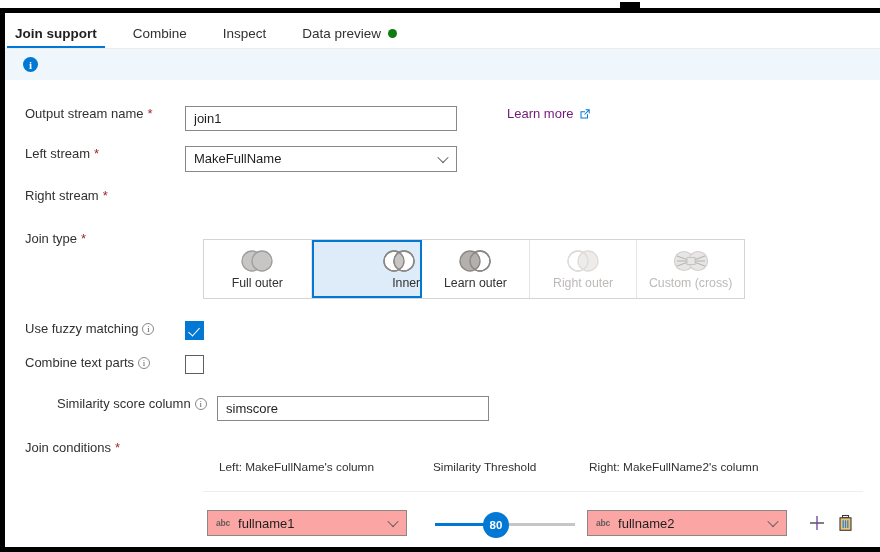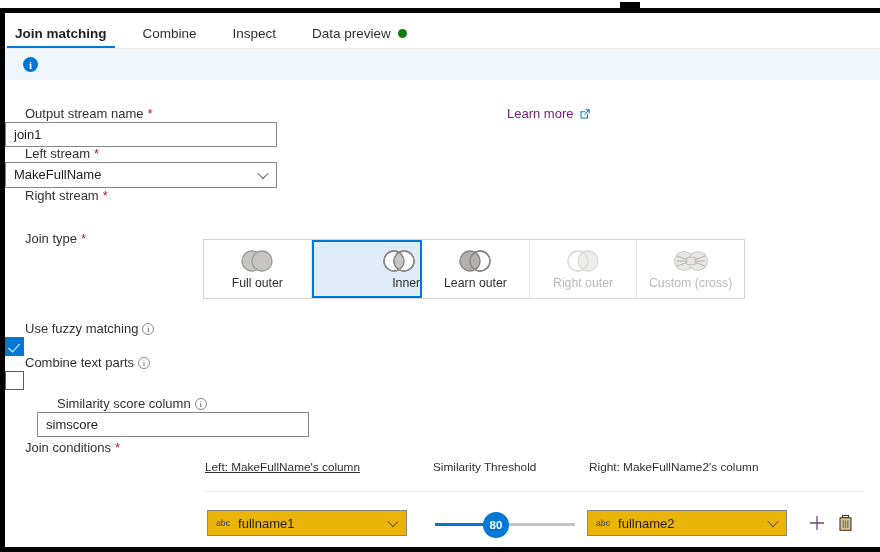--- a/index.html
+++ b/index.html
@@ -107,21 +107,20 @@
     flex: 0 0 auto;
   }
 
   
   .row {
     position: absolute;
     left: 0;
     width: 875px;
     display: flex;
     align-items: flex-start;
-    flex-direction: column;
   }
   .lbl {
     width: 180px;
     padding-left: 20px;
     box-sizing: border-box;
     font-size: 13px;
     color: #323130;
     line-height: 1.2;
     display: flex;
     align-items: center;
@@ -260,21 +259,21 @@
   #cond-headers {
     position: absolute;
     left: 198px;
     top: 447px;
     width: 660px;
     height: 24px;
     font-size: 11.8px;
     color: #323130;
   }
   #cond-headers span { position: absolute; top: 0; white-space: nowrap; }
-  #ch-left  { left: 2px; text-decoration: underline; }
+  #ch-left  { left: 16px; }
   #ch-sim   { left: 230px; }
   #ch-right { left: 386px; }
 
   #cond-divider {
     position: absolute;
     left: 198px; top: 478px;
     width: 660px; height: 1px;
     background: #f0eeec;
   }
 
@@ -283,21 +282,21 @@
     left: 198px; top: 492px;
     width: 665px; height: 40px;
   }
   .col-combo {
     position: absolute;
     top: 5px;
     width: 200px;
     height: 26px;
     border: 1px solid #8a8886;
     box-sizing: border-box;
-    background: #eab308;
+    background: #fca5a5;
     font-size: 13px;
     color: #201f1e;
     cursor: pointer;
     display: flex;
     align-items: center;
     padding-left: 8px;
     gap: 8px;
   }
   #combo-left { left: 4px; }
   #combo-right { left: 384px; }
@@ -361,21 +360,21 @@
   <div class="frame-edge" id="edge-notch"></div>
   <div class="frame-edge" id="edge-top"></div>
   <div class="frame-edge" id="edge-left"></div>
   <div class="frame-edge" id="edge-bottom"></div>
 </div>
 
 <div id="canvas">
 
   <div id="tabstrip">
     <div class="tab active">
-      <span>Join matching</span>
+      <span>Join support</span>
     </div>
     <div class="tab">
       <span>Combine</span>
     </div>
     <div class="tab">
       <span>Inspect</span>
     </div>
     <div class="tab">
       <span>Data preview</span>
       <span class="green-dot"></span>

